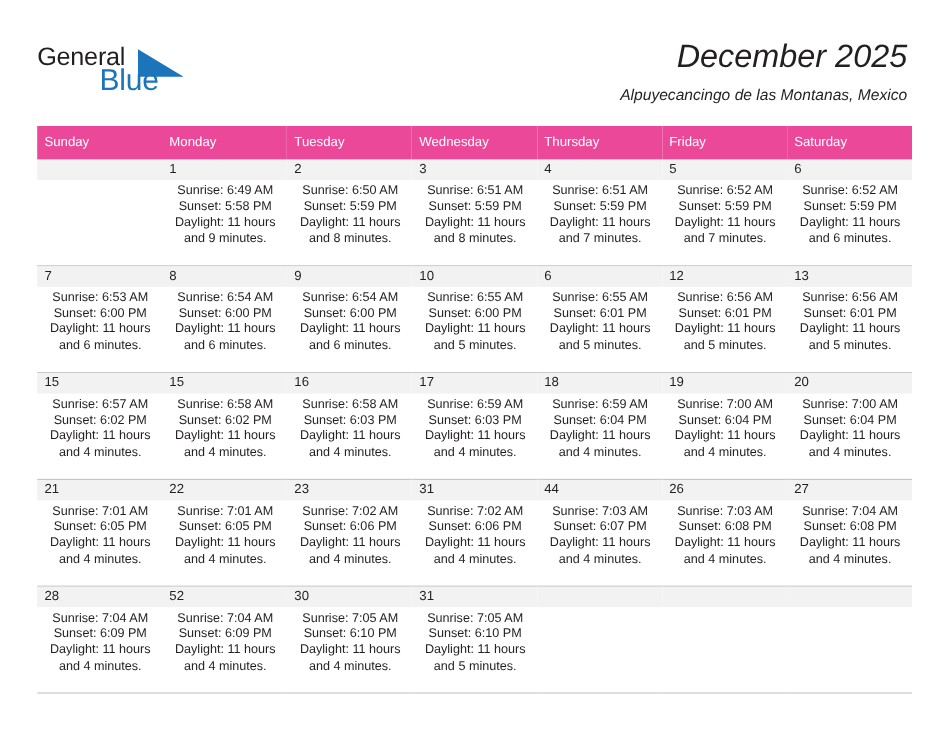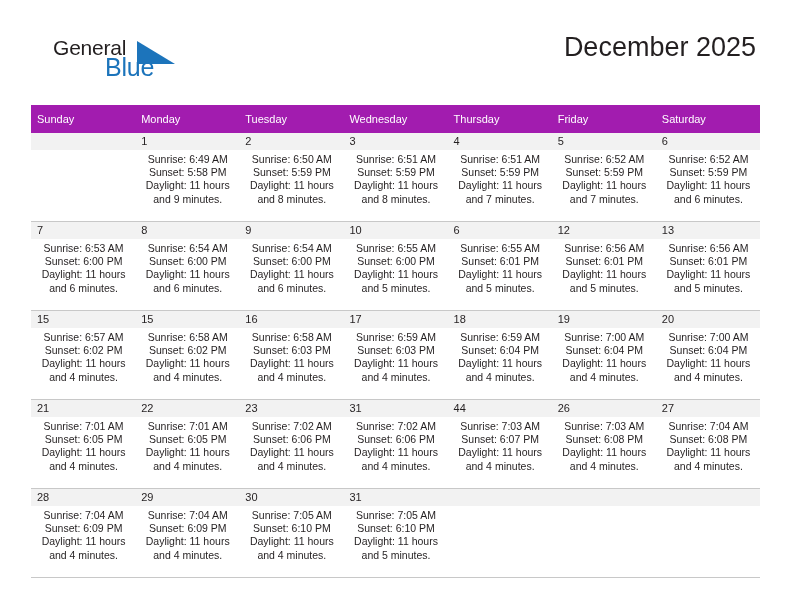--- a/index.html
+++ b/index.html
@@ -24,21 +24,21 @@
   
   .top {
     position: absolute;
     left: 0;
     top: 0;
     width: 792px;
     height: 100px;
   }
   .logo {
     position: absolute;
-    left: 53px;
+    left: 31px;
     top: 36px;
     width: 130px;
     height: 48px;
   }
   .logo-general {
     position: absolute;
     left: 0;
     top: 0;
     font-size: 21px;
     letter-spacing: -0.2px;
@@ -62,20 +62,21 @@
     height: 0;
     border-left: 38px solid #1c74bb;
     border-top: 23px solid transparent;
   }
 
   .title-block {
     position: absolute;
     right: 36px;
     top: 30px;
     text-align: right;
+    font-style: italic;
   }
   .cal-title {
     font-size: 27px;
     color: #231f20;
     line-height: 34px;
     white-space: nowrap;
   }
   .cal-subtitle {
     margin-top: 7px;
     font-size: 13px;
@@ -87,21 +88,21 @@
   
   .calendar {
     position: absolute;
     left: 31px;
     top: 105px;
     width: 729px;
     border-collapse: collapse;
     table-layout: fixed;
   }
   .calendar th {
-    background: #a21caf;
+    background: #ec4899;
     color: #ffffff;
     font-size: 11px;
     font-weight: normal;
     text-align: left;
     padding: 5px 0 5px 6px;
     height: 18px;
     border: none;
   }
   .calendar td {
     vertical-align: top;
@@ -148,20 +149,21 @@
   <div class="top">
 
     <div class="logo">
       <span class="logo-general">General</span>
       <span class="logo-tri"></span>
       <span class="logo-blue">Blue</span>
     </div>
 
     <div class="title-block">
       <div class="cal-title">December 2025</div>
+      <div class="cal-subtitle">Alpuyecancingo de las Montanas, Mexico</div>
     </div>
 
   </div>
 
   <table class="calendar">
     <thead>
       <tr>
         <th>Sunday</th>
         <th>Monday</th>
         <th>Tuesday</th>
@@ -495,21 +497,21 @@
               <div class="lines">
                 <div>Sunrise: 7:04 AM</div>
                 <div>Sunset: 6:09 PM</div>
                 <div>Daylight: 11 hours</div>
                 <div>and 4 minutes.</div>
               </div>
             </div>
           </td>
           <td>
             <div class="cell">
-              <div class="daynum">29</div>
+              <div class="daynum">52</div>
               <div class="lines">
                 <div>Sunrise: 7:04 AM</div>
                 <div>Sunset: 6:09 PM</div>
                 <div>Daylight: 11 hours</div>
                 <div>and 4 minutes.</div>
               </div>
             </div>
           </td>
           <td>
             <div class="cell">

